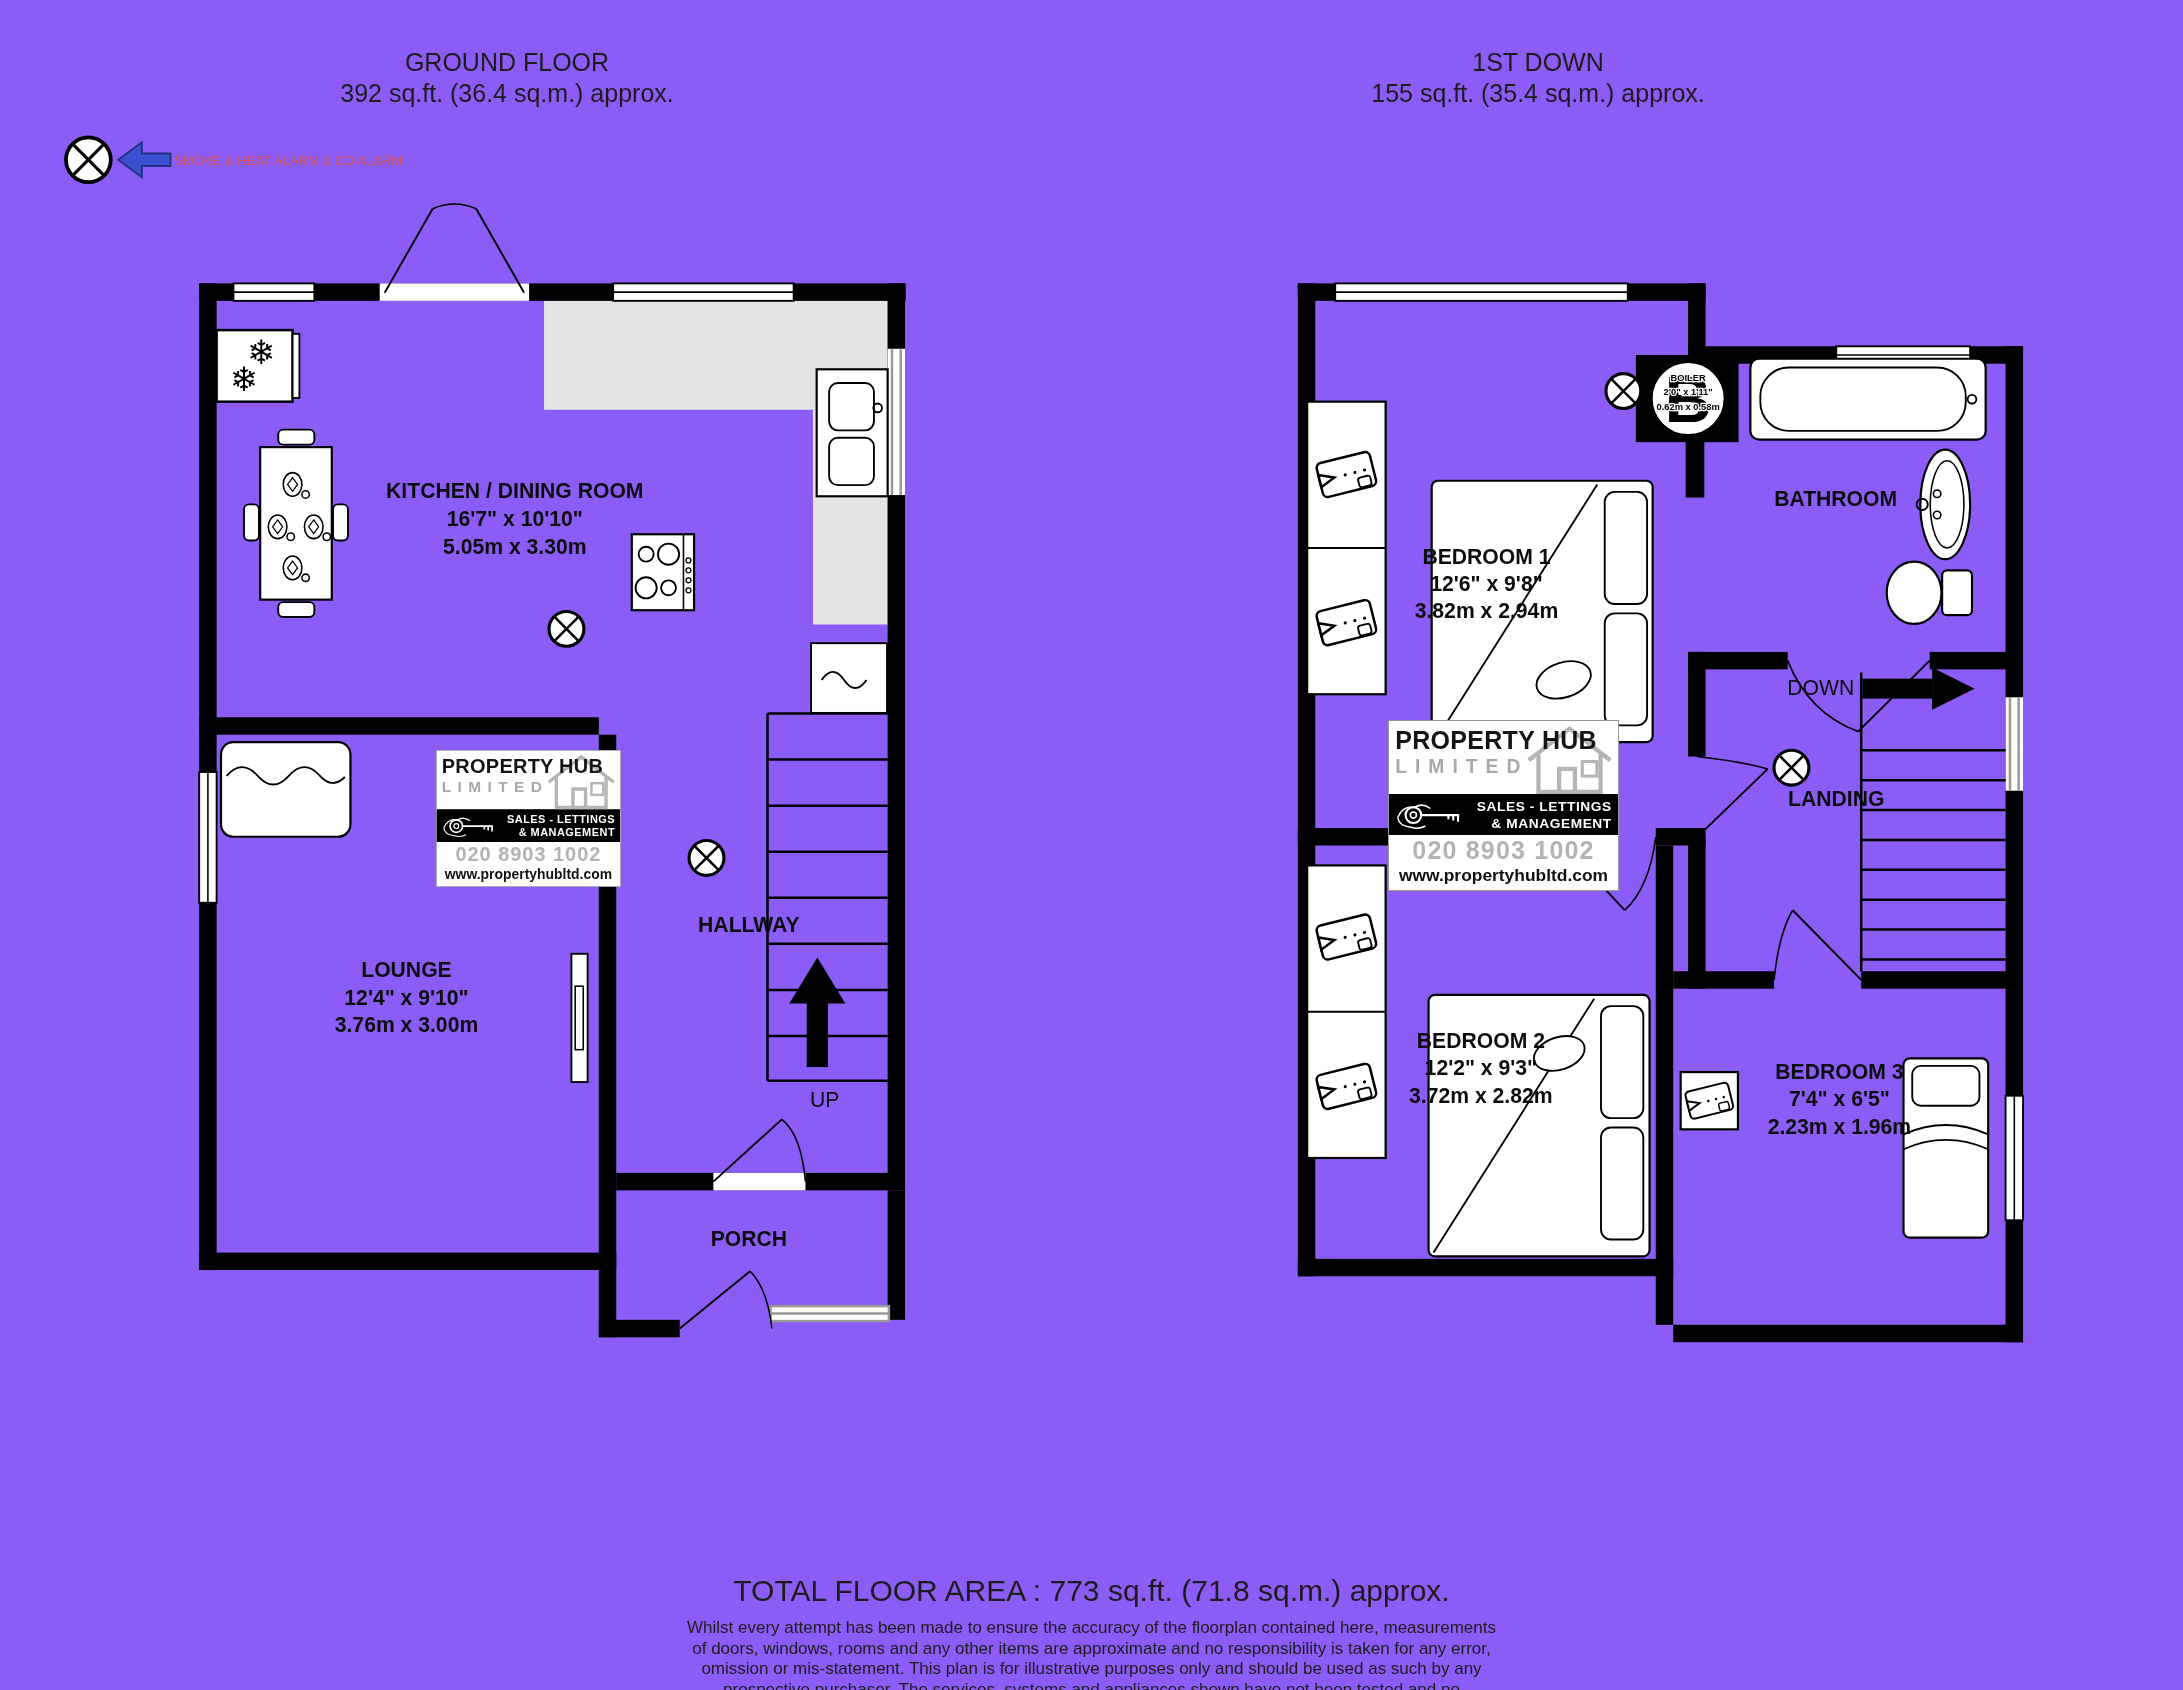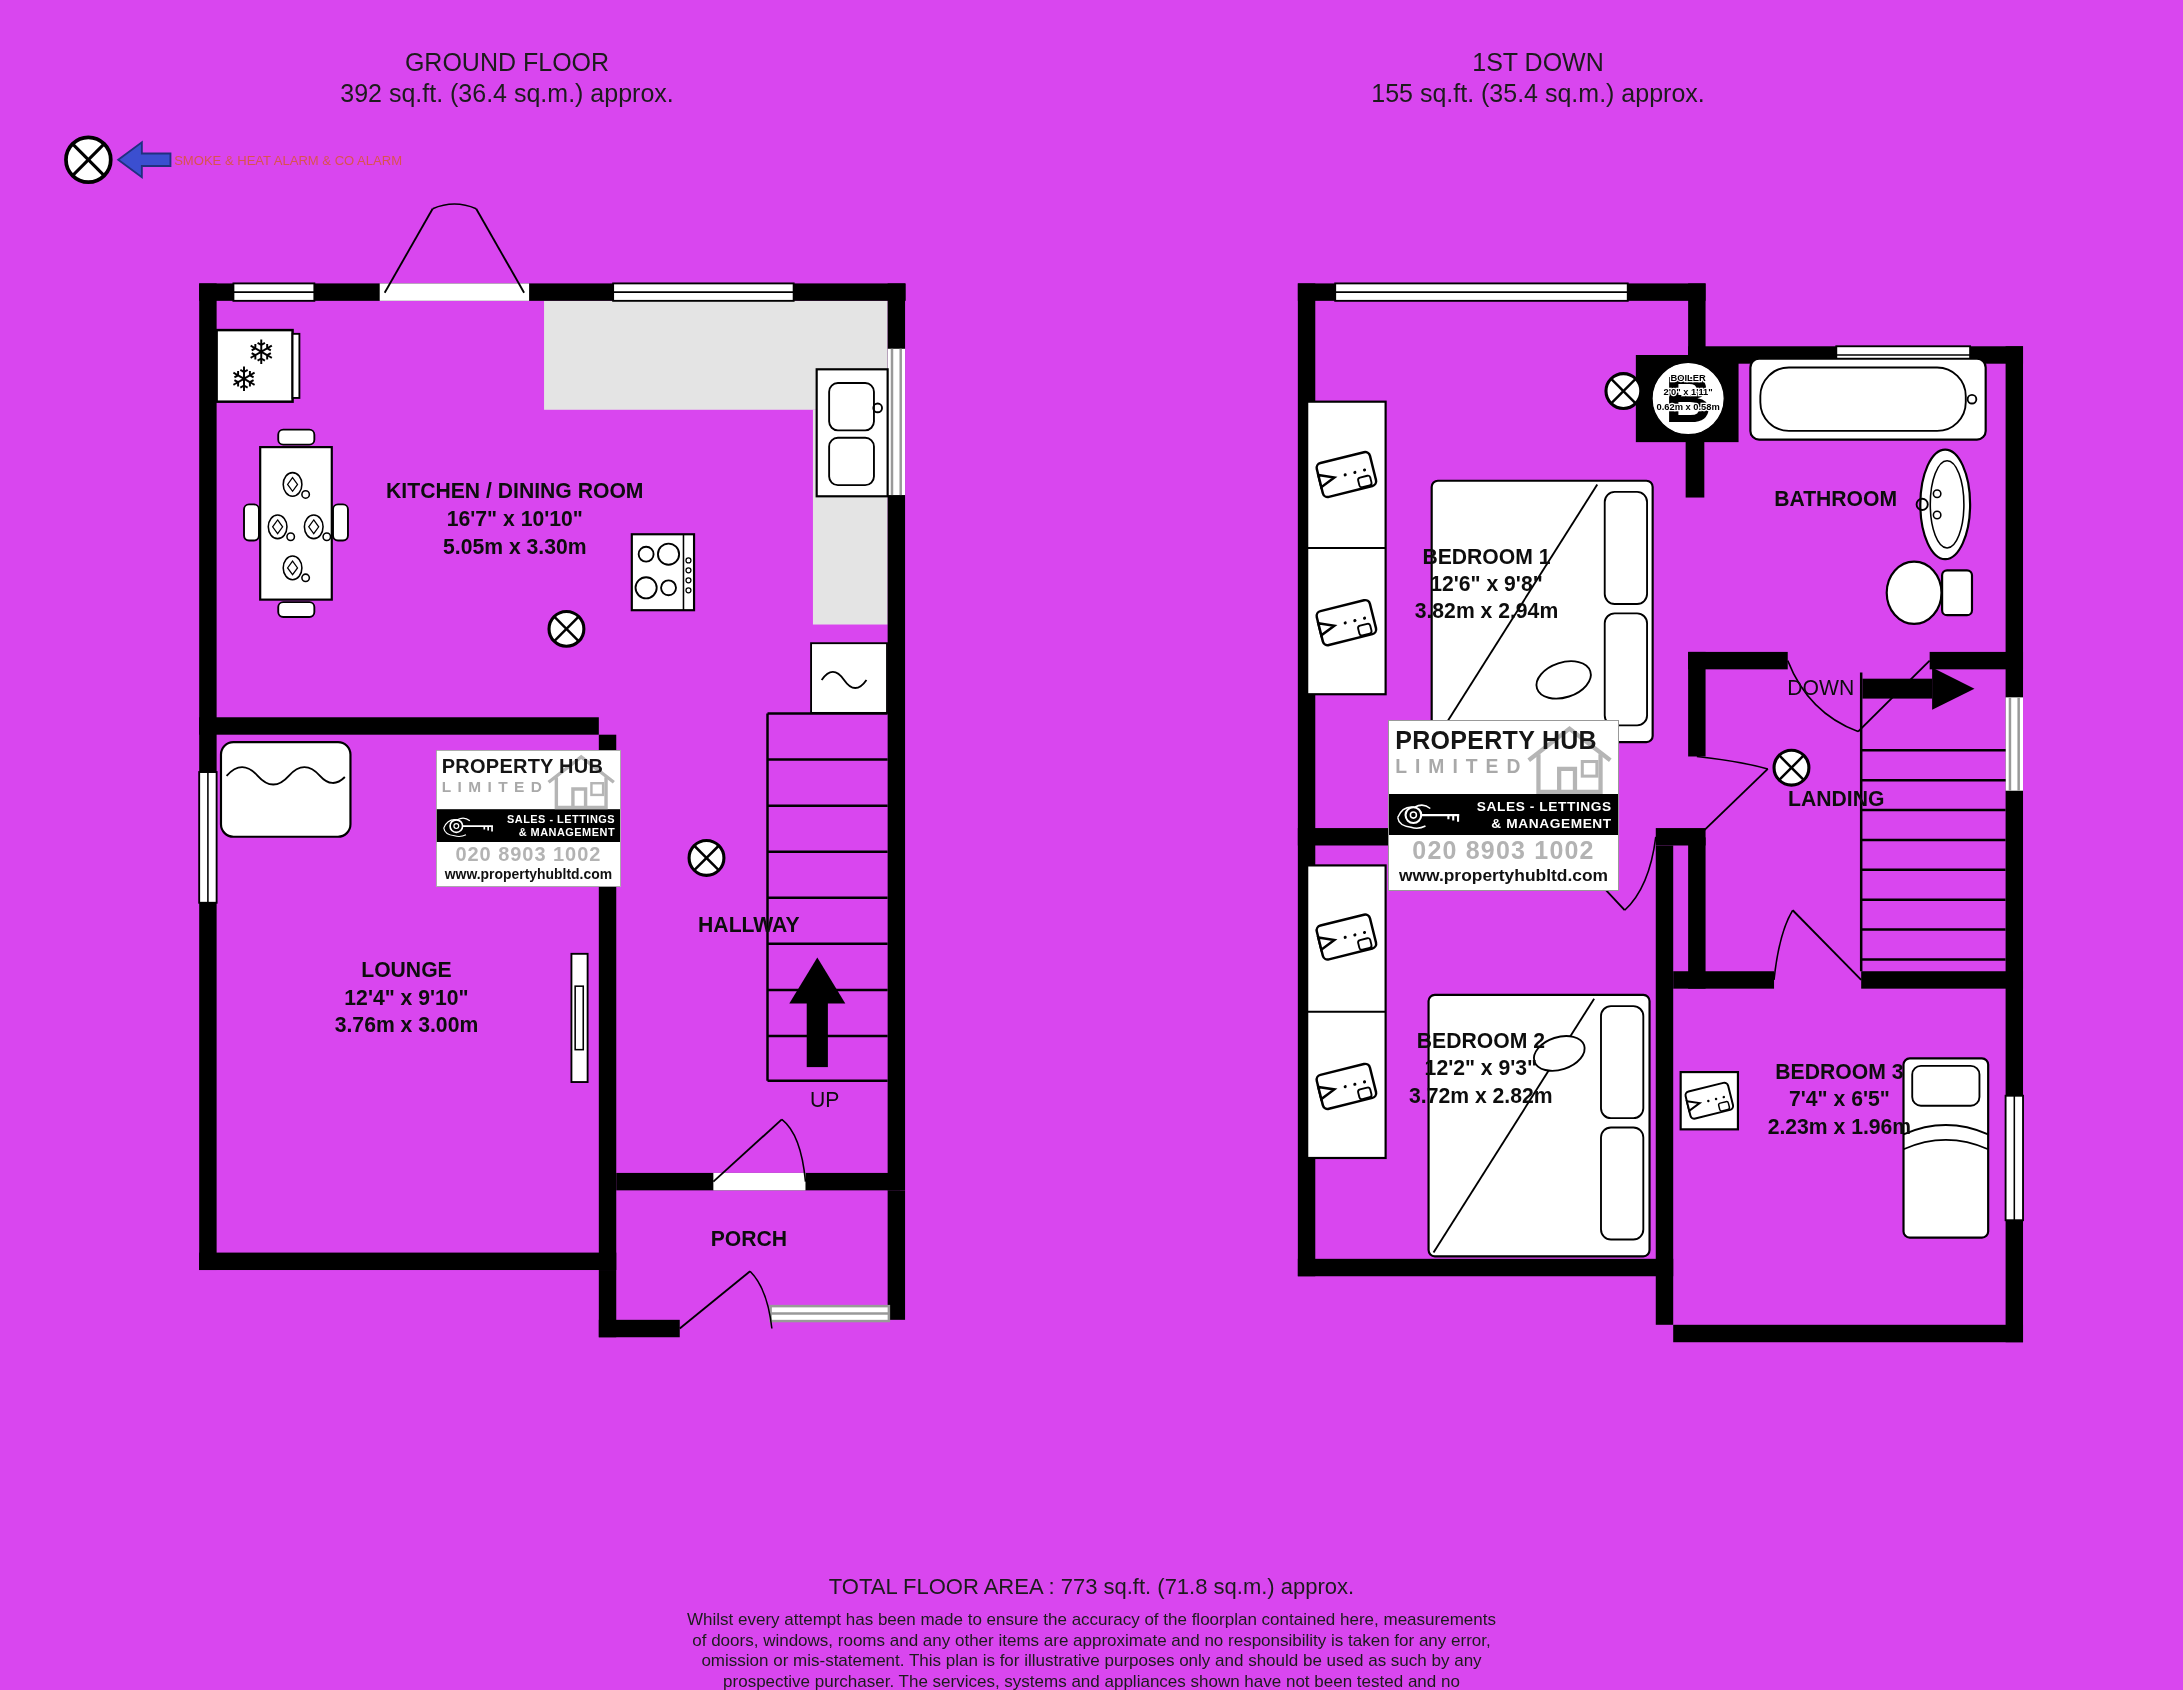--- a/index.html
+++ b/index.html
@@ -1,35 +1,35 @@
 <!DOCTYPE html>
 <html style="font-size:10px"><head>
 <meta charset="utf-8">
 <style>
   html,body{margin:0;padding:0;background:#fff;}
-  #canvas{position:relative;width:2183px;height:1691px;background:#d946ef;overflow:hidden;
+  #canvas{position:relative;width:2183px;height:1691px;background:#8b5cf6;overflow:hidden;
           font-family:"Liberation Sans",sans-serif;color:#111;}
   .floor-title{position:absolute;width:492px;text-align:center;font-size:25px;line-height:30.5px;color:#1c1c1c;}
   svg text{font-family:"Liberation Sans",sans-serif;}
   text.lbl{font-size:34px;font-weight:bold;text-anchor:middle;fill:#0d0d0d;}
   text.dir{font-size:34px;text-anchor:middle;fill:#0d0d0d;}
   .legend-text{fill:#d9534f;font-size:21px;}
   
   .logo{position:absolute;width:229px;border:1.2px solid #999;background:#fff;transform-origin:top left;}
   .logo-top{position:relative;height:73px;padding:5px 6.2px 0 6.2px;box-sizing:border-box;}
   .logo-name{font-size:25px;font-weight:800;color:#151515;position:relative;z-index:2;letter-spacing:0.3px;}
   .logo-ltd{font-size:19.3px;font-weight:700;color:#a9a9a9;letter-spacing:8px;margin-top:1.2px;position:relative;z-index:2;}
   .logo-house{position:absolute;right:2.5px;top:3.7px;z-index:1;}
   .logo-bar{background:#000;display:flex;align-items:center;height:41px;padding:2.5px 6.2px;box-sizing:border-box;}
   .logo-tag{margin-left:auto;text-align:right;color:#fff;font-weight:700;font-size:13.7px;line-height:17px;letter-spacing:0.6px;}
   .logo-foot{text-align:center;padding:1.2px 0 3.7px 0;}
   .logo-phone{font-size:25px;font-weight:700;color:#b3b3b3;letter-spacing:1.2px;}
   .logo-web{font-size:17.4px;font-weight:700;color:#111;}
   .footer{position:absolute;left:687px;top:1574px;width:809px;text-align:center;}
-  .footer-total{font-size:22px;margin:0 0 10px 0;color:#1c1c1c;}
+  .footer-total{font-size:30px;margin:0 0 10px 0;color:#1c1c1c;}
   .footer-disc{font-size:17px;line-height:20.5px;margin:0;color:#1c1c1c;}
 </style>
 </head>
 <body>
 
 <div id="canvas">
 
   <div class="floor-title" style="left:261px;top:47px;">
     <div>GROUND FLOOR</div>
     <div>392 sq.ft. (36.4 sq.m.) approx.</div>

